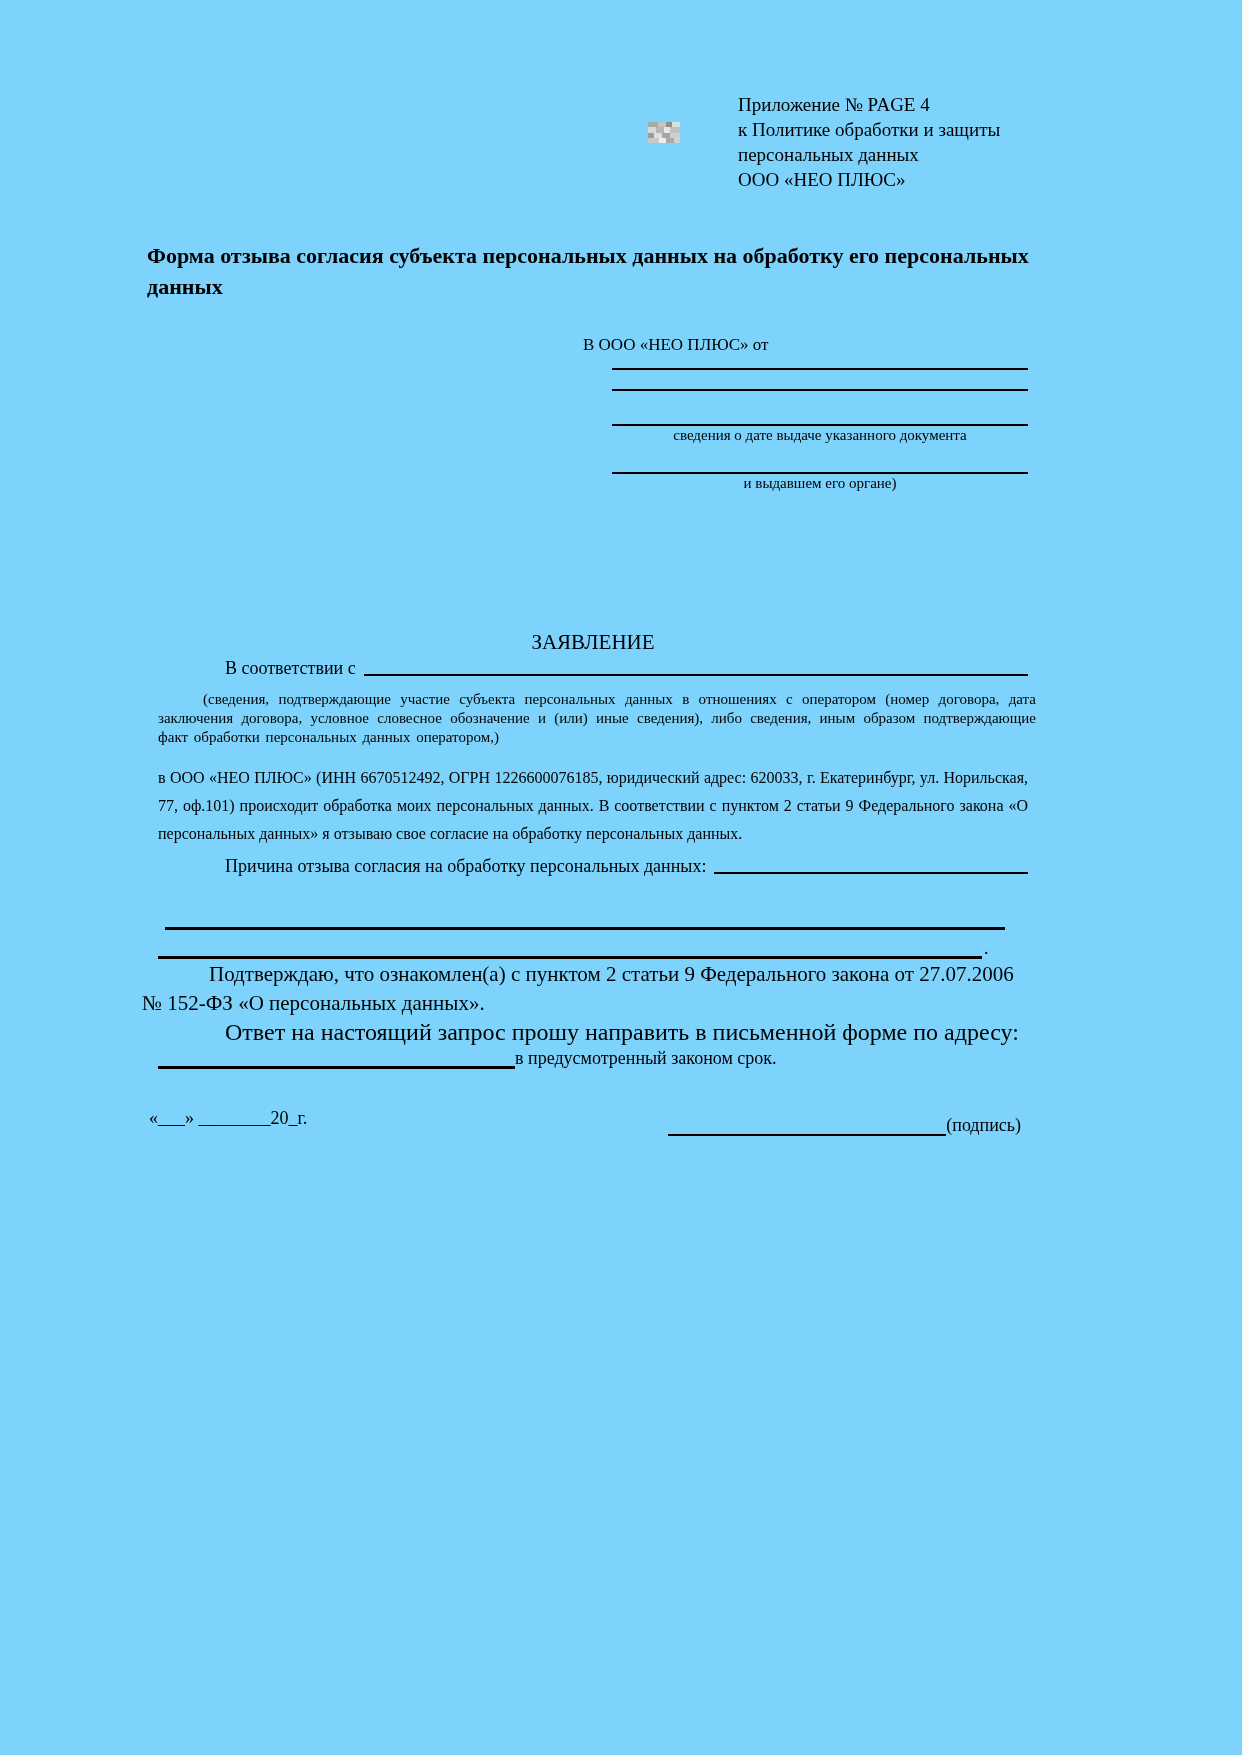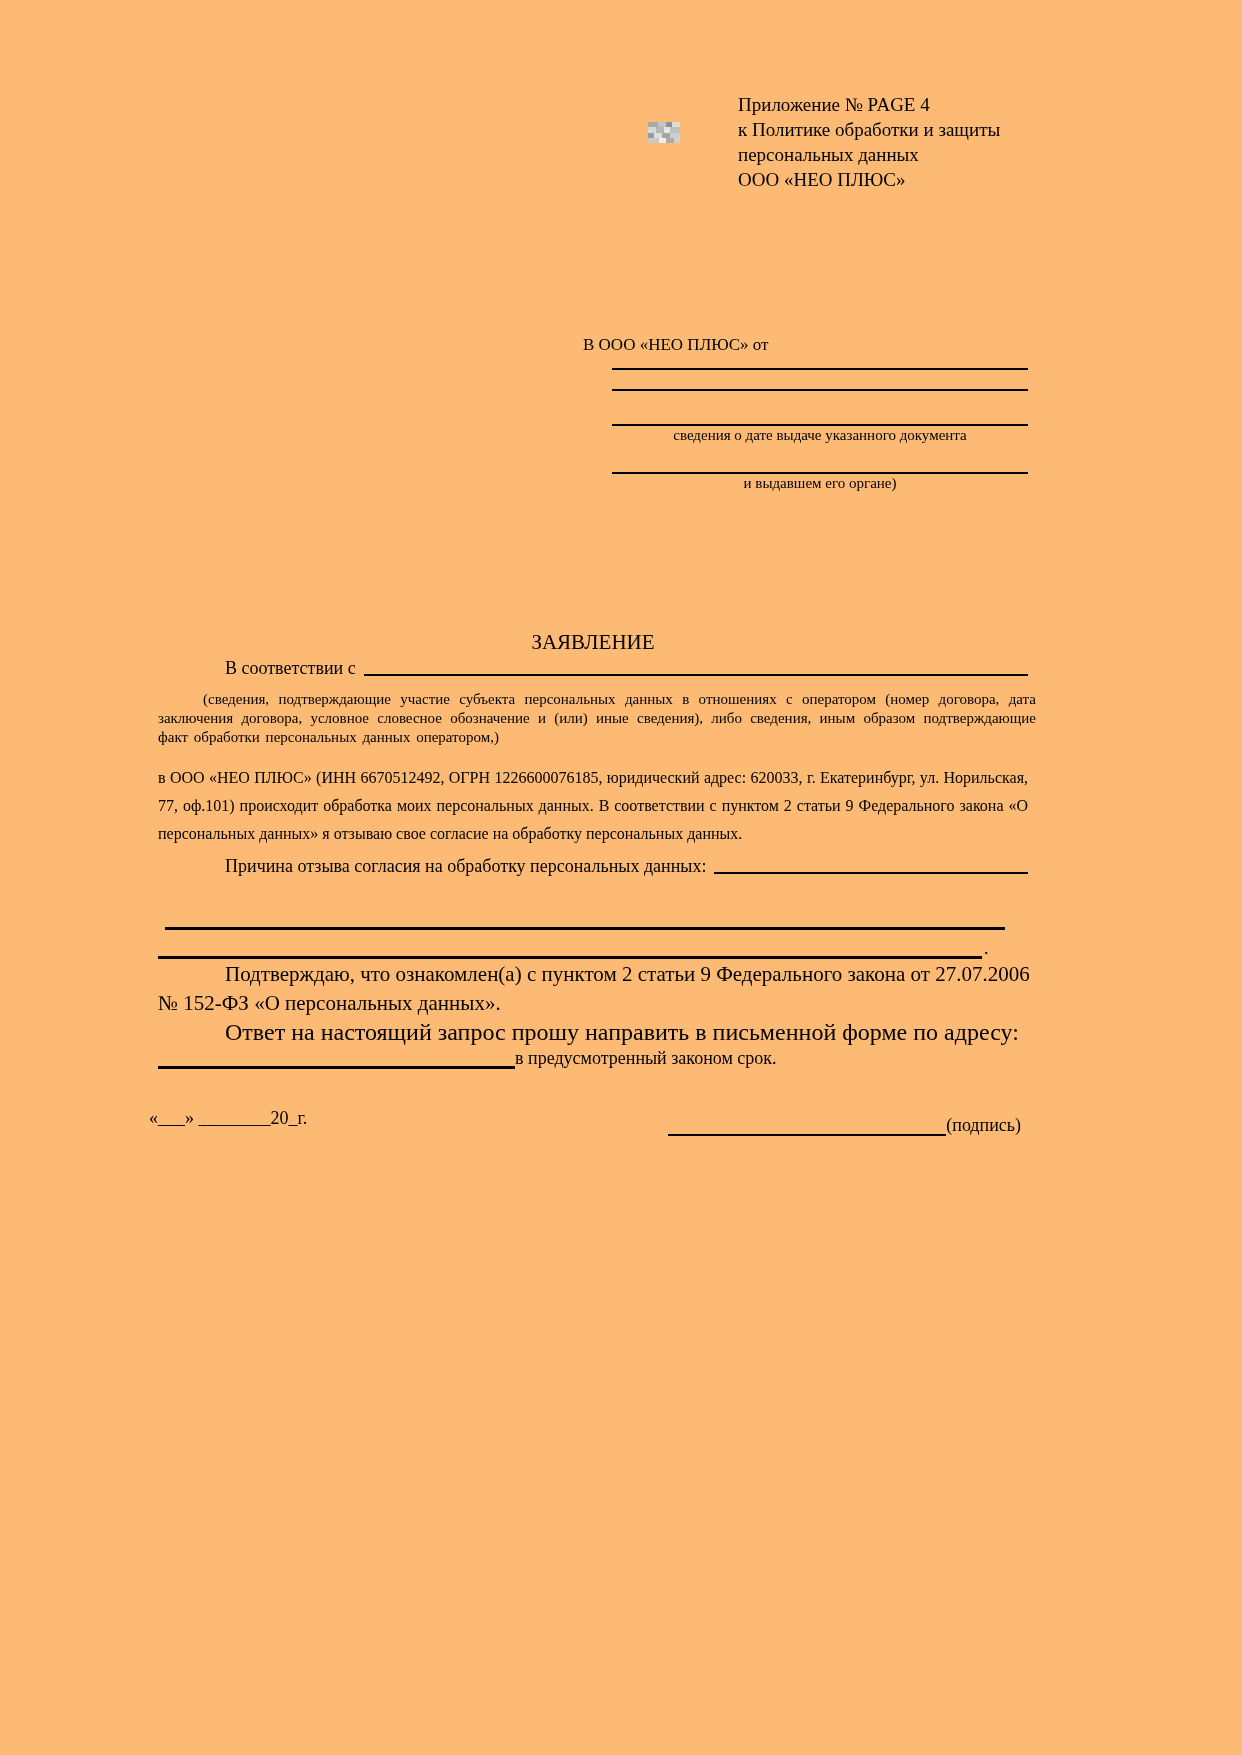--- a/index.html
+++ b/index.html
@@ -1,19 +1,19 @@
 <!DOCTYPE html>
 <html lang="ru"><head>
 <meta charset="utf-8">
 <style>
   html,body{margin:0;padding:0;background:#ffffff;}
   .page{
     position:relative;
     width:1242px;height:1755px;
-    background:#fdba74;
+    background:#7dd3fc;
     font-family:"Liberation Serif","DejaVu Serif",serif;
     color:#000;
     overflow:hidden;
   }
   .abs{position:absolute;}
 
   
   .artifact{left:648px;top:122px;width:32px;height:21px;display:flex;flex-direction:column;}
   .artifact div{flex:1;}
   .artifact .r1{background:linear-gradient(90deg,#a9a9a9 0 30%,#c4c4c4 30% 55%,#8f8f8f 55% 75%,#dcdcdc 75% 100%);}
@@ -43,21 +43,21 @@
 
   .body-par{left:158px;top:728px;width:870px;font-size:16px;line-height:28px;text-align:justify;margin-top:36px;}
 
   .reason-row{left:158px;top:856px;width:870px;}
 
   .blank-line-1{left:165px;top:900px;width:840px;height:27px;border-bottom:3px solid #000;}
   .blank2-row{left:158px;top:929px;width:870px;align-items:flex-end;}
   .blank2-row .line2{width:824px;height:27px;border-bottom:3px solid #000;}
   .blank2-row .dot{padding-left:2px;line-height:22px;}
 
-  .confirm{left:158px;top:960px;width:872px;font-size:21px;line-height:29px;text-indent:67px;}
+  .confirm{left:142px;top:960px;width:872px;font-size:21px;line-height:29px;text-indent:67px;}
   .reply{left:158px;top:1018px;width:872px;font-size:24px;line-height:29px;text-indent:67px;}
   .reply-line-row{left:158px;top:1040px;width:872px;align-items:flex-end;}
   .reply-line-row .addr-line{width:357px;height:26px;border-bottom:3px solid #000;}
 
   .sig-row{left:149px;top:1108px;width:872px;justify-content:space-between;align-items:flex-start;height:30px;}
   .sig-right{display:flex;align-items:flex-end;}
   .sig-line{width:278px;height:26px;border-bottom:2px solid #000;}
 </style>
 </head>
 <body>
@@ -71,20 +71,21 @@
       <div class="r4"></div>
   </div>
 
   <div class="abs header-right">
     <div>Приложение №  PAGE 4</div>
     <div>к Политике обработки и защиты</div>
     <div>персональных данных</div>
     <div>ООО «НЕО ПЛЮС»</div>
   </div>
 
+  <div class="abs title">Форма отзыва согласия субъекта персональных данных на обработку его персональных данных</div>
 
   <div class="abs to-line">В ООО «НЕО ПЛЮС» от</div>
 
   <div class="abs fio-block">
     <div class="line l1"></div>
     <div class="line l2"></div>
     <div class="line l3"></div>
     <div class="cap">сведения о дате выдаче указанного документа</div>
     <div class="line l4"></div>
     <div class="cap">и выдавшем его органе)</div>

